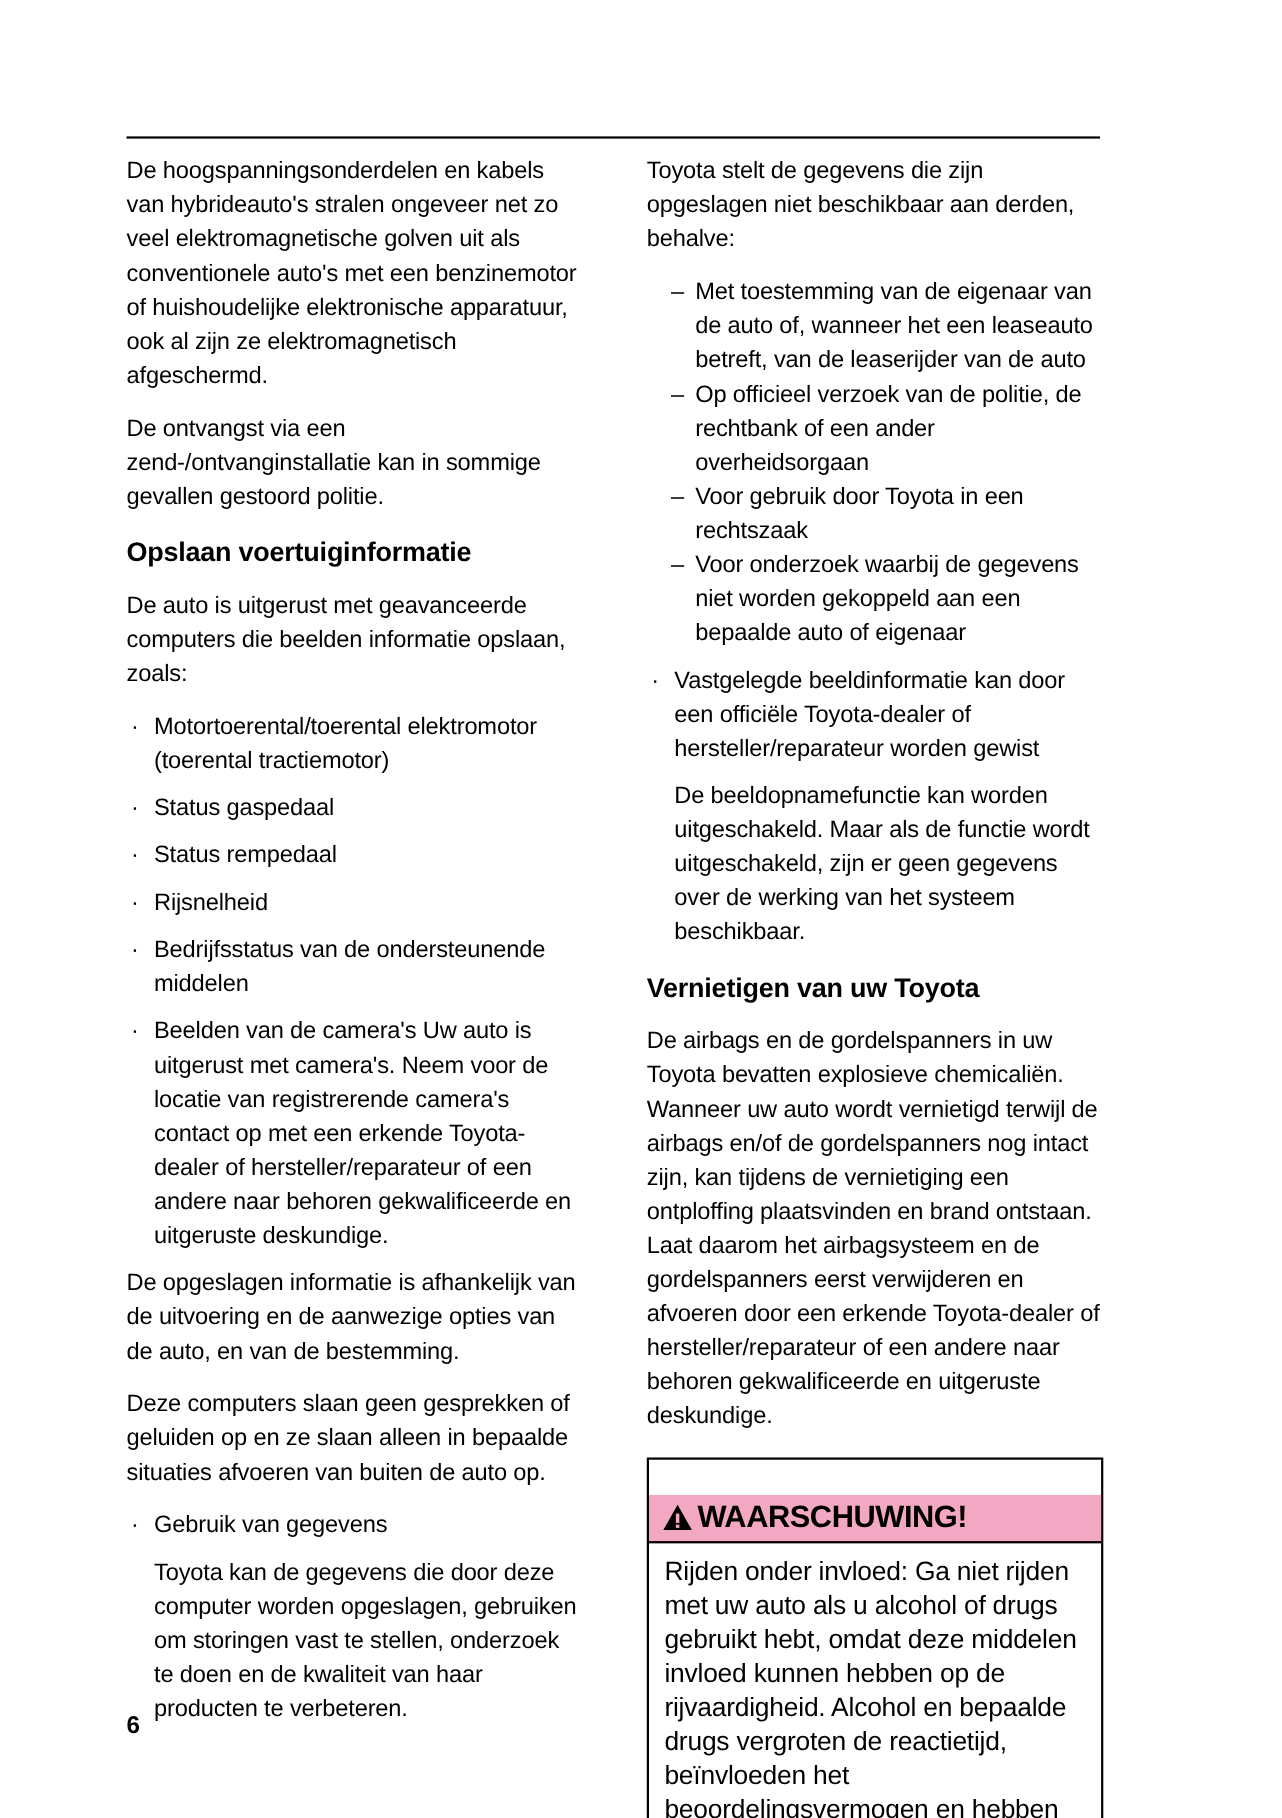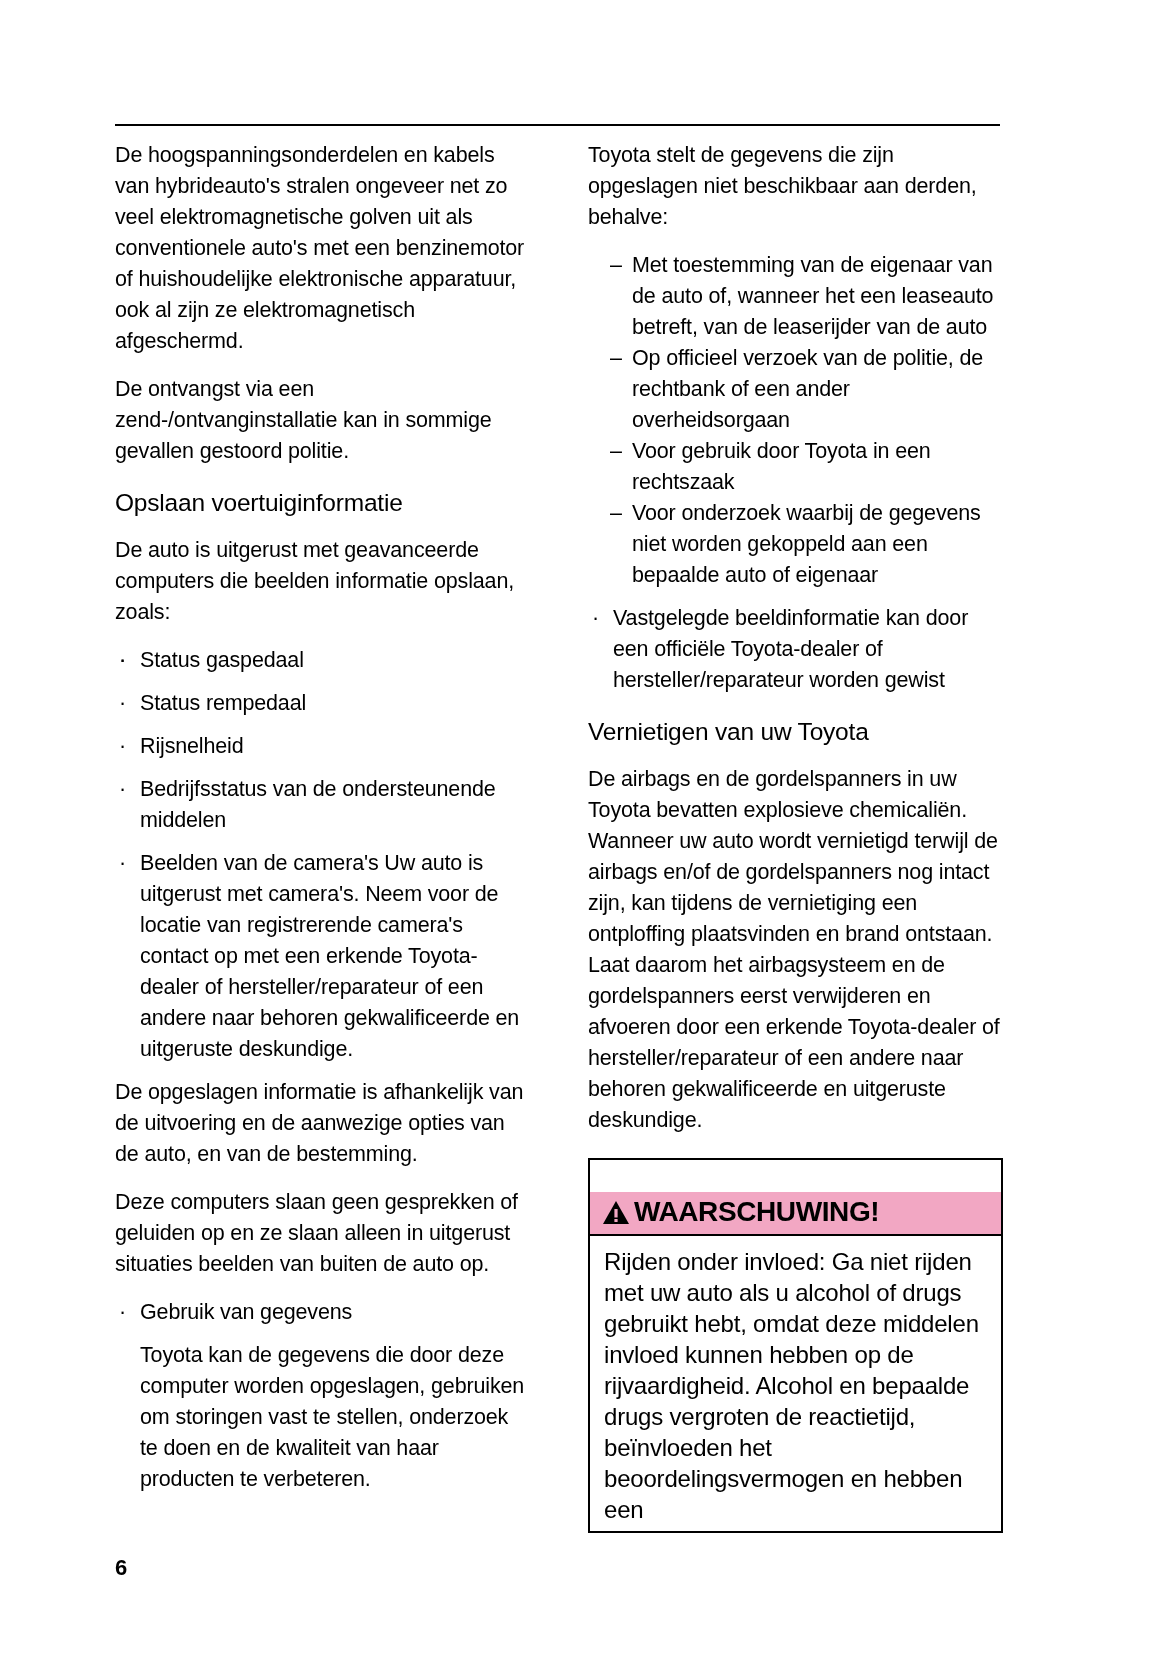--- a/index.html
+++ b/index.html
@@ -43,21 +43,21 @@
   .col.right { width: 417px; }
 
   p.body {
     font-size: 21.5px;
     line-height: 31px;
     margin: 0 0 17px 0;
     letter-spacing: -0.15px;
   }
   h2.heading {
     font-size: 24.5px;
-    font-weight: normal;
+    font-weight: bold;
     line-height: 32px;
     margin: 20px 0 16px 0;
     letter-spacing: -0.2px;
   }
   ul.bullets {
     list-style: none;
     margin: 0 0 12px 0;
     padding: 0;
   }
   ul.bullets > li {
@@ -171,20 +171,21 @@
 
       <p class="body">De ontvangst via een zend-/ontvanginstallatie kan in sommige gevallen gestoord politie.</p>
 
       <h2 class="heading">Opslaan voertuiginformatie</h2>
 
       <p class="body">De auto is uitgerust met geavanceerde computers die beelden informatie opslaan, zoals:</p>
 
       <ul class="bullets">
         <li>
           <span class="mark">·</span>
+          <span>Motortoerental/toerental elektromotor (toerental tractiemotor)</span>
         </li>
         <li>
           <span class="mark">·</span>
           <span>Status gaspedaal</span>
         </li>
         <li>
           <span class="mark">·</span>
           <span>Status rempedaal</span>
         </li>
         <li>
@@ -196,21 +197,21 @@
           <span>Bedrijfsstatus van de ondersteunende middelen</span>
         </li>
         <li>
           <span class="mark">·</span>
           <span>Beelden van de camera's Uw auto is uitgerust met camera's. Neem voor de locatie van registrerende camera's contact op met een erkende Toyota-dealer of hersteller/reparateur of een andere naar behoren gekwalificeerde en uitgeruste deskundige.</span>
         </li>
       </ul>
 
       <p class="body">De opgeslagen informatie is afhankelijk van de uitvoering en de aanwezige opties van de auto, en van de bestemming.</p>
 
-      <p class="body">Deze computers slaan geen gesprekken of geluiden op en ze slaan alleen in uitgerust situaties beelden van buiten de auto op.</p>
+      <p class="body">Deze computers slaan geen gesprekken of geluiden op en ze slaan alleen in bepaalde situaties afvoeren van buiten de auto op.</p>
 
       <ul class="bullets">
         <li>
           <span class="mark">·</span>
           <span>Gebruik van gegevens</span>
           <div class="sub-para">Toyota kan de gegevens die door deze computer worden opgeslagen, gebruiken om storingen vast te stellen, onderzoek te doen en de kwaliteit van haar producten te verbeteren.</div>
         </li>
       </ul>
 
     </div>
@@ -235,20 +236,21 @@
         <li>
           <span class="mark">–</span>
           <span>Voor onderzoek waarbij de gegevens niet worden gekoppeld aan een bepaalde auto of eigenaar</span>
         </li>
       </ul>
 
       <ul class="bullets">
         <li>
           <span class="mark">·</span>
           <span>Vastgelegde beeldinformatie kan door een officiële Toyota-dealer of hersteller/reparateur worden gewist</span>
+          <div class="sub-para">De beeldopnamefunctie kan worden uitgeschakeld. Maar als de functie wordt uitgeschakeld, zijn er geen gegevens over de werking van het systeem beschikbaar.</div>
         </li>
       </ul>
 
       <h2 class="heading">Vernietigen van uw Toyota</h2>
 
       <p class="body">De airbags en de gordelspanners in uw Toyota bevatten explosieve chemicaliën. Wanneer uw auto wordt vernietigd terwijl de airbags en/of de gordelspanners nog intact zijn, kan tijdens de vernietiging een ontploffing plaatsvinden en brand ontstaan. Laat daarom het airbagsysteem en de gordelspanners eerst verwijderen en afvoeren door een erkende Toyota-dealer of hersteller/reparateur of een andere naar behoren gekwalificeerde en uitgeruste deskundige.</p>
 
       <div class="warning-box">
         <div class="warning-header">
           <span class="tri">

